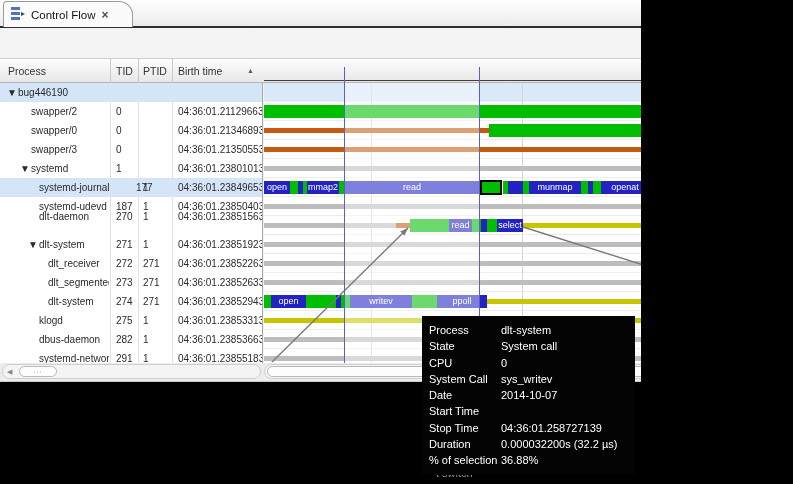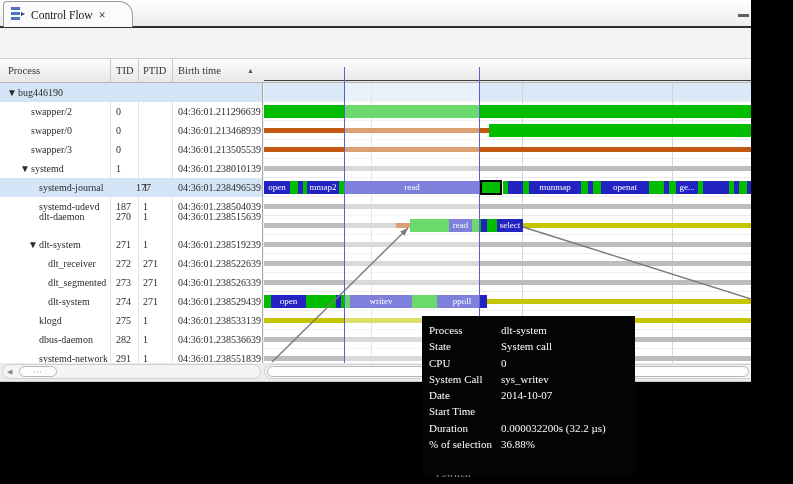--- a/index.html
+++ b/index.html
@@ -1,18 +1,18 @@
 <!DOCTYPE html>
 <html><head>
 <meta charset="utf-8">
 <style>
   html,body{margin:0;padding:0;background:#000;}
   *{box-sizing:border-box;}
-  #screen{position:relative;width:751px;height:484px;background:#000;overflow:hidden;
-    font-family:Liberation Serif, serif;}
+  #screen{position:relative;width:641px;height:484px;background:#000;overflow:hidden;
+    font-family:Liberation Sans, sans-serif;}
   #window{position:absolute;left:0;top:0;width:793px;height:382px;background:#f2f2f2;
     border-bottom:2px solid #c9c9c9;}
   
   .tabbar{position:absolute;left:0;top:0;width:793px;height:28px;
     background:linear-gradient(#ffffff,#ececec);border-bottom:2px solid #2e2e2e;}
   .tab{position:absolute;left:3px;top:1px;height:26px;width:130px;background:#fbfbfb;
     border:1px solid #9a9a9a;border-bottom:none;border-radius:4px 14px 0 0;
     display:flex;align-items:center;padding-left:7px;}
   .tab-label{font-size:11.5px;color:#141414;margin:0 6px 0 5px;white-space:nowrap;}
   .tab-close{font-size:12px;color:#4d4d4d;font-weight:bold;line-height:12px;}
@@ -432,20 +432,24 @@
         <span class="tt-value">sys_writev</span>
       </div>
       <div class="tt-row">
         <span class="tt-label">Date</span>
         <span class="tt-value">2014-10-07</span>
       </div>
       <div class="tt-row">
         <span class="tt-label">Start Time</span>
       </div>
       <div class="tt-row">
+        <span class="tt-label">Stop Time</span>
+        <span class="tt-value">04:36:01.258727139</span>
+      </div>
+      <div class="tt-row">
         <span class="tt-label">Duration</span>
         <span class="tt-value">0.000032200s (32.2 µs)</span>
       </div>
       <div class="tt-row">
         <span class="tt-label">% of selection</span>
         <span class="tt-value">36.88%</span>
       </div>
     </div>
   <span id="bgtext">t switch</span>
 </div>

